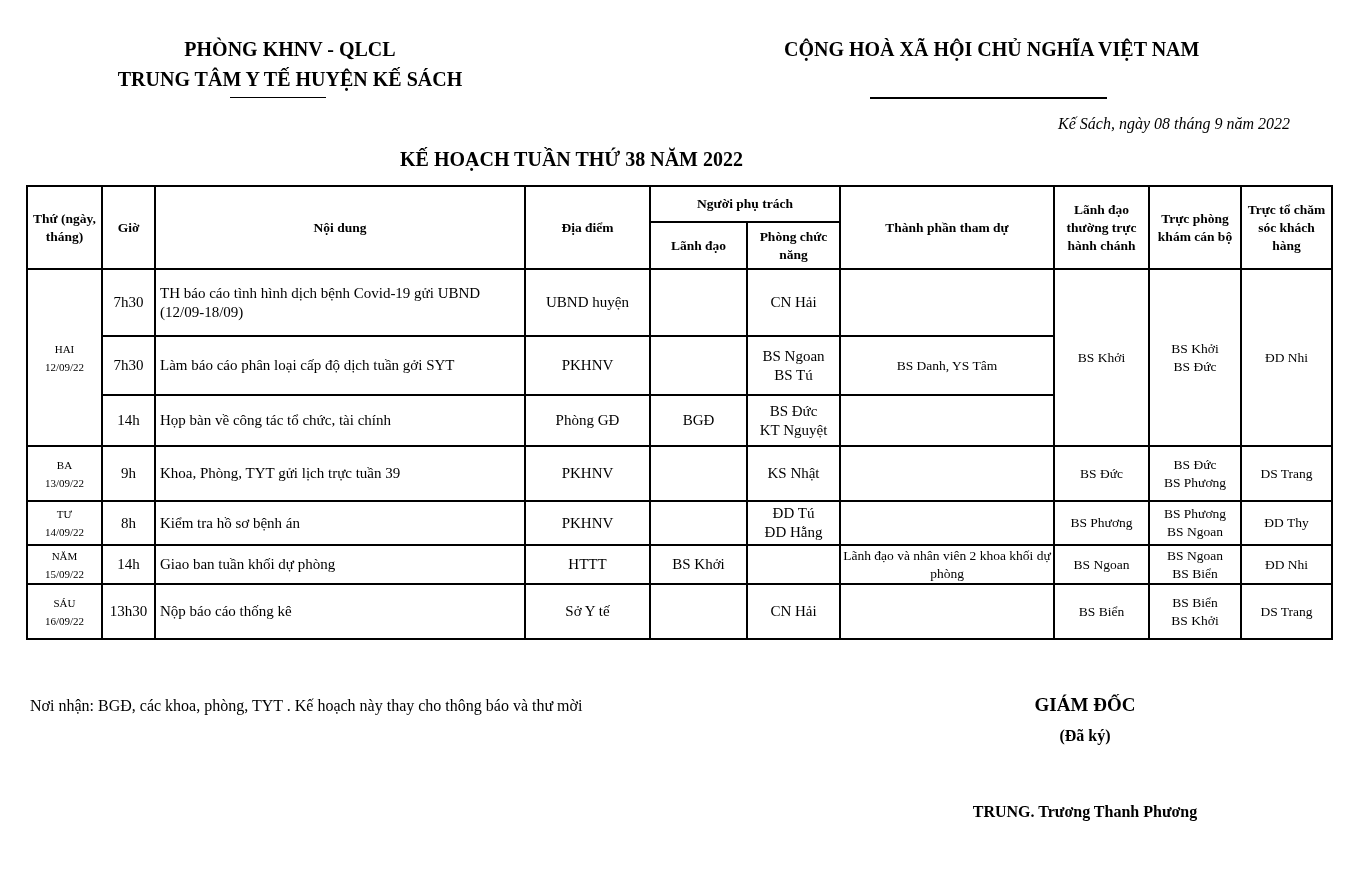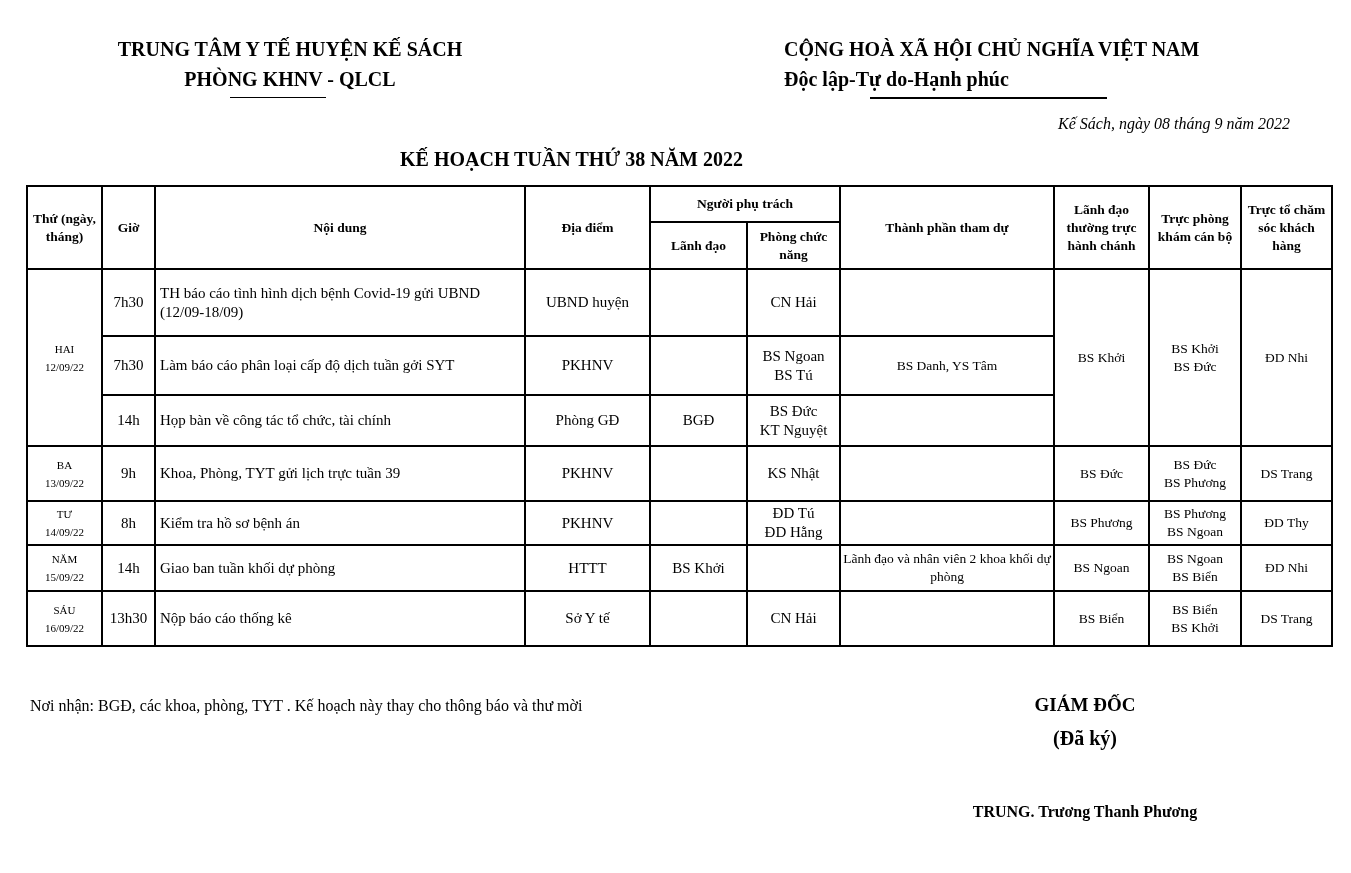--- a/index.html
+++ b/index.html
@@ -24,35 +24,34 @@
       border: 2px solid #000; text-align: center; vertical-align: middle; padding: 0 2px;
       line-height: 19px;
     }
     table.plan th { font-weight: bold; font-size: 13.5px; line-height: 18px; }
     table.plan td.left { text-align: left; padding-left: 4px; }
     table.plan td.day { font-weight: normal; font-size: 11px; line-height: 18px; }
     table.plan td.small { font-size: 13.5px; line-height: 18px; }
     tr.dotted-bottom td.dot { border-bottom: 2px dotted #000; }
     .footer-note { left: 30px; top: 697px; font-size: 16px; }
     .sign-title { left: 985px; top: 694px; width: 200px; text-align: center; font-weight: bold; font-size: 19px; }
-    .sign-status { left: 985px; top: 727px; width: 200px; text-align: center; font-weight: bold; font-size: 20px; }
+    .sign-status { left: 985px; top: 727px; width: 200px; text-align: center; font-weight: bold; font-size: 16px; }
     .sign-name { left: 940px; top: 803px; width: 290px; text-align: center; font-weight: bold; font-size: 16px; }
   </style>
 </head>
 <body>
 
 <div class="abs hdr-left">
+  <div>PHÒNG KHNV - QLCL</div>
   <div>TRUNG TÂM Y TẾ HUYỆN KẾ SÁCH</div>
-  <div>PHÒNG KHNV - QLCL</div>
 </div>
 <div class="abs rule-left"></div>
 
 <div class="abs hdr-right">
   <div>CỘNG HOÀ XÃ HỘI CHỦ NGHĨA VIỆT NAM</div>
-  <div>Độc lập-Tự do-Hạnh phúc</div>
 </div>
 <div class="abs rule-right"></div>
 
 <div class="abs date-line">Kế Sách, ngày 08  tháng 9 năm 2022</div>
 <div class="abs doc-title">KẾ HOẠCH TUẦN THỨ 38  NĂM 2022</div>
 
 <table class="plan">
   <colgroup>
     <col style="width:75px">
       <col style="width:53px">
@@ -163,21 +162,21 @@
       </td>
       <td class="small"></td>
       <td class="small">BS Phương</td>
       <td class="small">
         <div>BS Phương</div>
         <div>BS Ngoan</div>
       </td>
       <td class="small">ĐD Thy</td>
     </tr>
 
-    <tr style="height:46px">
+    <tr style="height:39px">
       <td class="day">
         <div>NĂM</div>
         <div>15/09/22</div>
       </td>
       <td>14h</td>
       <td class="left">Giao ban tuần khối dự phòng</td>
       <td>HTTT</td>
       <td>BS Khởi</td>
       <td></td>
       <td class="small">Lãnh đạo và nhân viên 2 khoa khối dự phòng</td>

